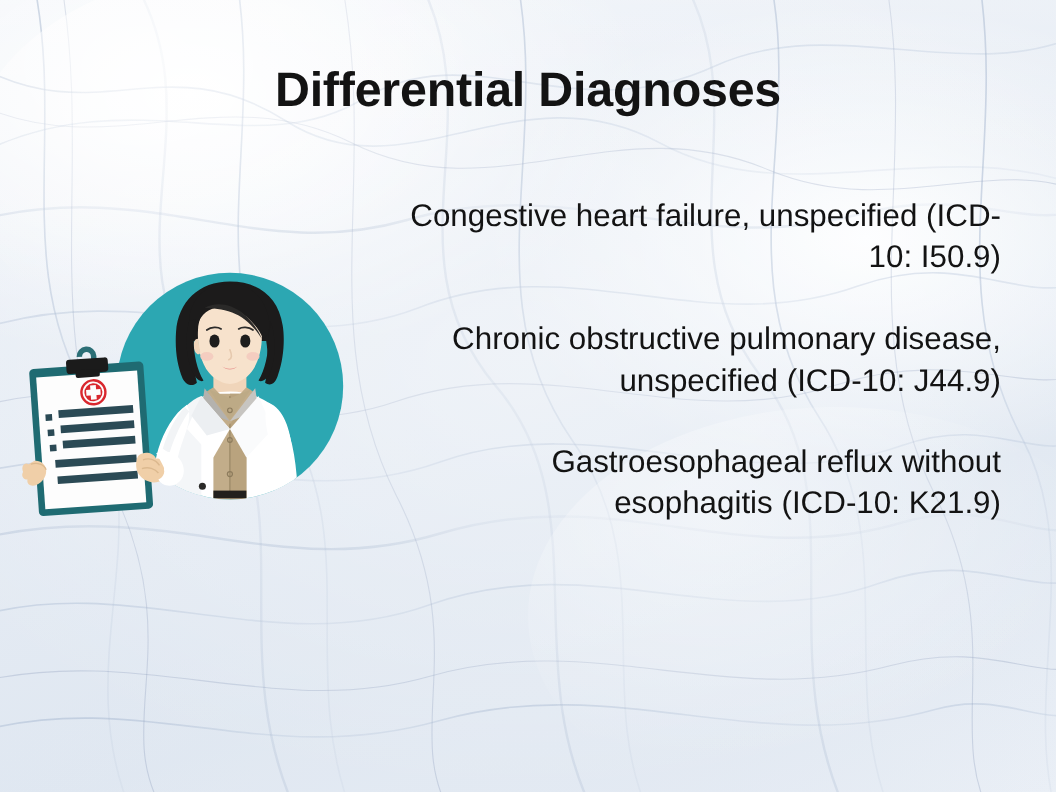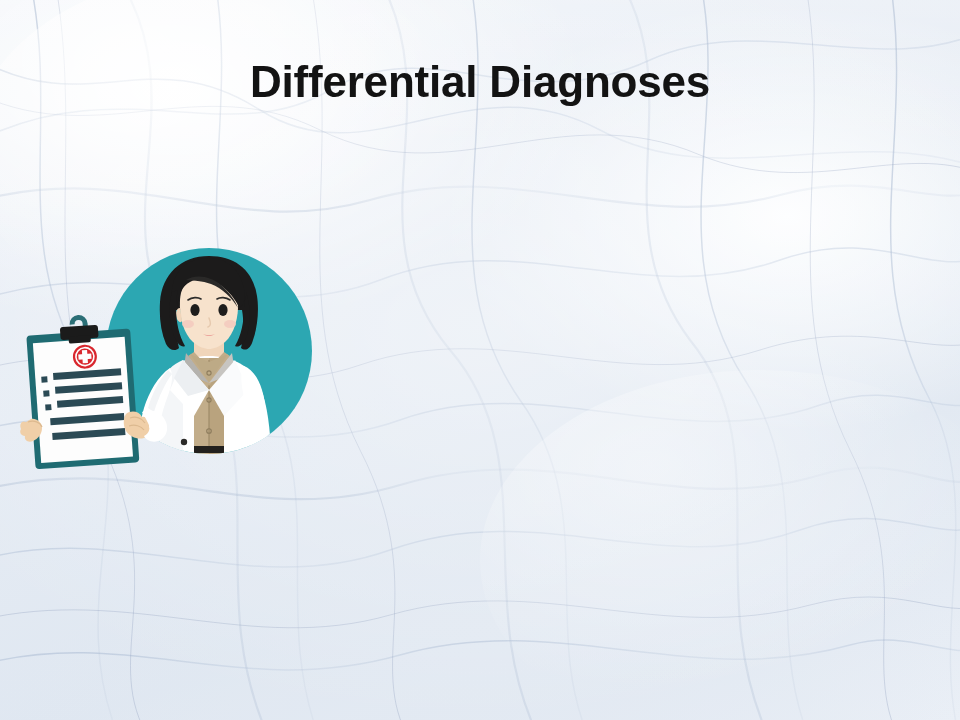--- a/index.html
+++ b/index.html
@@ -150,20 +150,25 @@
     </g>
 
     <ellipse cx="230" cy="150" rx="260" ry="180" fill="url(#soft1)"></ellipse>
     <ellipse cx="760" cy="560" rx="280" ry="190" fill="url(#soft1)" opacity="0.55"></ellipse>
   </svg>
 
   <div class="bg-vignette"></div>
 
   <div class="title">Differential Diagnoses</div>
 
+  <div class="body-col">
+    <p class="dx-block">Congestive heart failure, unspecified (ICD-10: I50.9)</p>
+    <p class="dx-block">Chronic obstructive pulmonary disease, unspecified (ICD-10: J44.9)</p>
+    <p class="dx-block">Gastroesophageal reflux without esophagitis (ICD-10: K21.9)</p>
+  </div>
 
   <div class="illus">
     <div class="circle"></div>
 
     <svg viewBox="0 0 310 262">
       <defs>
         <clipPath id="circClip">
           <circle cx="191" cy="111" r="103"></circle>
         </clipPath>
       </defs>

